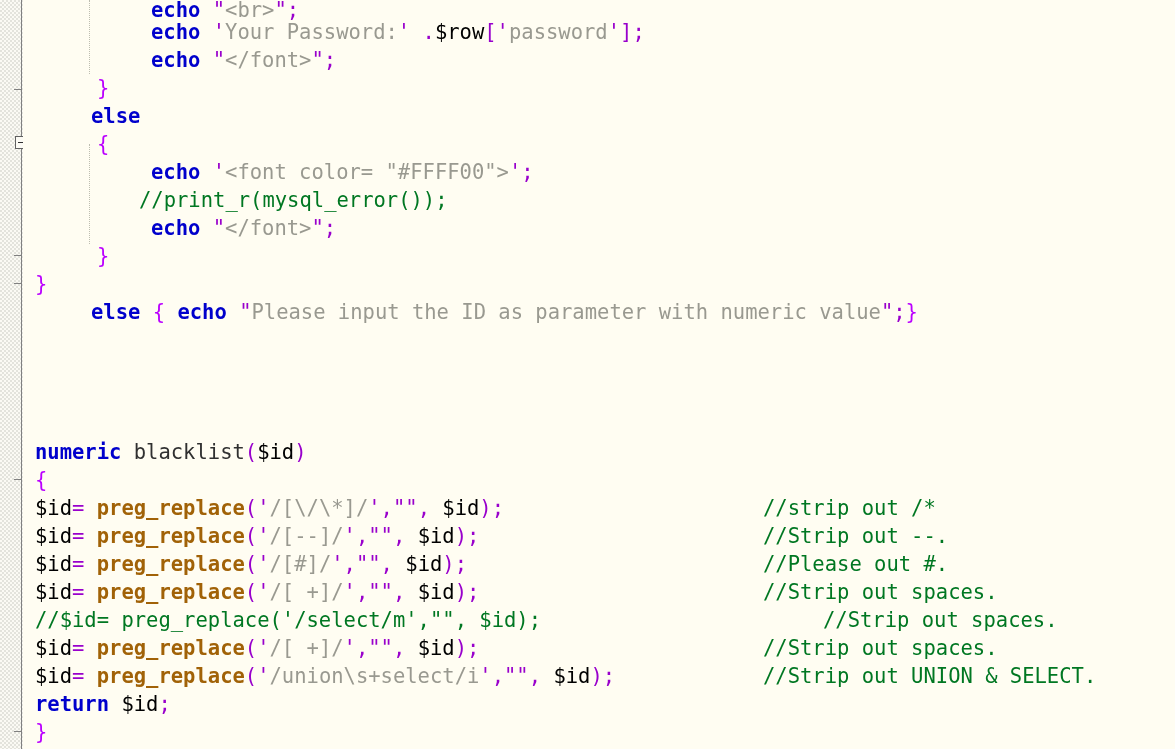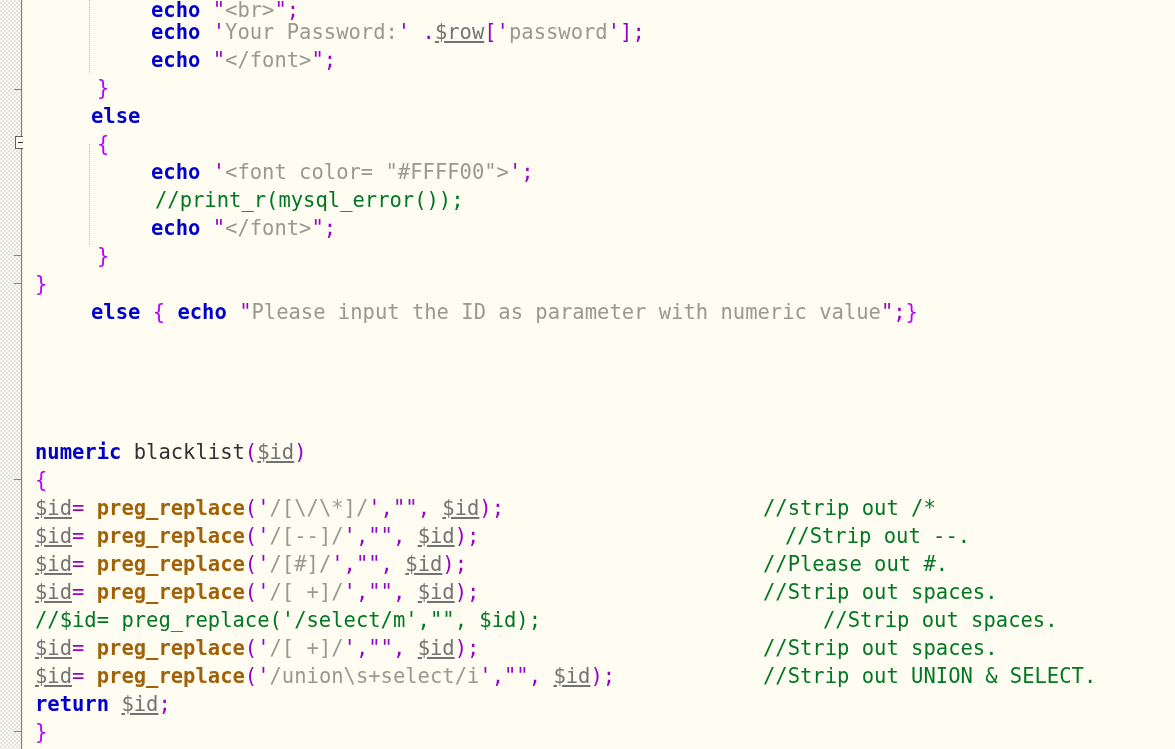--- a/index.html
+++ b/index.html
@@ -100,21 +100,21 @@
     font-family: "DejaVu Sans Mono", monospace;
     color: #303030;
   }
 
   
   .kw        { color: #0000cc; font-weight: bold; }   
   .fn        { color: #a16207; font-weight: bold; }   
   .str       { color: #999990; }                      
   .punc      { color: #9900cc; }                      
   .brace     { color: #bb00ff; }                      
-  .var       { color: #737373; text-decoration: underline; }                      
+  .var       { color: #000000; }                      
   .plain     { color: #303030; text-align: right; }
   .comment   { color: #007722; }
 </style>
 </head>
 <body>
 
 <div class="editor">
 
   <div class="gutter">
     <div class="gutter-rule"></div>
@@ -134,31 +134,31 @@
         <div class="indent-guide" style="left: 66px; top: 144px; height: 100px;"></div>
       </div>
     <div id="code-lines">
         <div class="line" style="top: -4px; left: 128px;"><span class="kw">echo</span><span class="plain"> </span><span class="punc">"</span><span class="str">&lt;br&gt;</span><span class="punc">"</span><span class="punc">;</span></div>
         <div class="line" style="top: 18px; left: 128px;"><span class="kw">echo</span><span class="plain"> </span><span class="punc">'</span><span class="str">Your Password:</span><span class="punc">'</span><span class="punc"> .</span><span class="var">$row</span><span class="punc">[</span><span class="punc">'</span><span class="str">password</span><span class="punc">'</span><span class="punc">]</span><span class="punc">;</span></div>
         <div class="line" style="top: 46px; left: 128px;"><span class="kw">echo</span><span class="plain"> </span><span class="punc">"</span><span class="str">&lt;/font&gt;</span><span class="punc">"</span><span class="punc">;</span></div>
         <div class="line" style="top: 74px; left: 74px;"><span class="brace">}</span></div>
         <div class="line" style="top: 102px; left: 68px;"><span class="kw">else</span></div>
         <div class="line" style="top: 130px; left: 74px;"><span class="brace">{</span></div>
         <div class="line" style="top: 158px; left: 128px;"><span class="kw">echo</span><span class="plain"> </span><span class="punc">'</span><span class="str">&lt;font color= "#FFFF00"&gt;</span><span class="punc">'</span><span class="punc">;</span></div>
-        <div class="line" style="top: 186px; left: 132px;"><span class="comment">//print_r(mysql_error());</span></div>
+        <div class="line" style="top: 186px; left: 116px;"><span class="comment">//print_r(mysql_error());</span></div>
         <div class="line" style="top: 214px; left: 128px;"><span class="kw">echo</span><span class="plain"> </span><span class="punc">"</span><span class="str">&lt;/font&gt;</span><span class="punc">"</span><span class="punc">;</span></div>
         <div class="line" style="top: 242px; left: 74px;"><span class="brace">}</span></div>
         <div class="line" style="top: 270px; left: 12px;"><span class="brace">}</span></div>
         <div class="line" style="top: 298px; left: 68px;"><span class="kw">else</span><span class="plain"> </span><span class="brace">{</span><span class="plain"> </span><span class="kw">echo</span><span class="plain"> </span><span class="punc">"</span><span class="str">Please input the ID as parameter with numeric value</span><span class="punc">"</span><span class="punc">;</span><span class="brace">}</span></div>
         <div class="line" style="top: 438px; left: 12px;"><span class="kw">numeric</span><span class="plain"> </span><span class="plain">blacklist</span><span class="punc">(</span><span class="var">$id</span><span class="punc">)</span></div>
         <div class="line" style="top: 466px; left: 12px;"><span class="brace">{</span></div>
         <div class="line" style="top: 494px; left: 12px;"><span class="var">$id</span><span class="punc">=</span><span class="plain"> </span><span class="fn">preg_replace</span><span class="punc">(</span><span class="punc">'</span><span class="str">/[\/\*]/</span><span class="punc">'</span><span class="punc">,</span><span class="punc">""</span><span class="punc">,</span><span class="plain"> </span><span class="var">$id</span><span class="punc">)</span><span class="punc">;</span></div>
         <div class="line comment" style="top: 494px; left: 740px;">//strip out /*</div>
         <div class="line" style="top: 522px; left: 12px;"><span class="var">$id</span><span class="punc">=</span><span class="plain"> </span><span class="fn">preg_replace</span><span class="punc">(</span><span class="punc">'</span><span class="str">/[--]/</span><span class="punc">'</span><span class="punc">,</span><span class="punc">""</span><span class="punc">,</span><span class="plain"> </span><span class="var">$id</span><span class="punc">)</span><span class="punc">;</span></div>
-        <div class="line comment" style="top: 522px; left: 740px; margin-left: 22px;">//Strip out --.</div>
+        <div class="line comment" style="top: 522px; left: 740px;">//Strip out --.</div>
         <div class="line" style="top: 550px; left: 12px;"><span class="var">$id</span><span class="punc">=</span><span class="plain"> </span><span class="fn">preg_replace</span><span class="punc">(</span><span class="punc">'</span><span class="str">/[#]/</span><span class="punc">'</span><span class="punc">,</span><span class="punc">""</span><span class="punc">,</span><span class="plain"> </span><span class="var">$id</span><span class="punc">)</span><span class="punc">;</span></div>
         <div class="line comment" style="top: 550px; left: 740px;">//Please out #.</div>
         <div class="line" style="top: 578px; left: 12px;"><span class="var">$id</span><span class="punc">=</span><span class="plain"> </span><span class="fn">preg_replace</span><span class="punc">(</span><span class="punc">'</span><span class="str">/[ +]/</span><span class="punc">'</span><span class="punc">,</span><span class="punc">""</span><span class="punc">,</span><span class="plain"> </span><span class="var">$id</span><span class="punc">)</span><span class="punc">;</span></div>
         <div class="line comment" style="top: 578px; left: 740px;">//Strip out spaces.</div>
         <div class="line" style="top: 606px; left: 12px;"><span class="comment">//$id= preg_replace('/select/m',"", $id);</span></div>
         <div class="line comment" style="top: 606px; left: 800px;">//Strip out spaces.</div>
         <div class="line" style="top: 634px; left: 12px;"><span class="var">$id</span><span class="punc">=</span><span class="plain"> </span><span class="fn">preg_replace</span><span class="punc">(</span><span class="punc">'</span><span class="str">/[ +]/</span><span class="punc">'</span><span class="punc">,</span><span class="punc">""</span><span class="punc">,</span><span class="plain"> </span><span class="var">$id</span><span class="punc">)</span><span class="punc">;</span></div>
         <div class="line comment" style="top: 634px; left: 740px;">//Strip out spaces.</div>
         <div class="line" style="top: 662px; left: 12px;"><span class="var">$id</span><span class="punc">=</span><span class="plain"> </span><span class="fn">preg_replace</span><span class="punc">(</span><span class="punc">'</span><span class="str">/union\s+select/i</span><span class="punc">'</span><span class="punc">,</span><span class="punc">""</span><span class="punc">,</span><span class="plain"> </span><span class="var">$id</span><span class="punc">)</span><span class="punc">;</span></div>
         <div class="line comment" style="top: 662px; left: 740px;">//Strip out UNION &amp; SELECT.</div>

